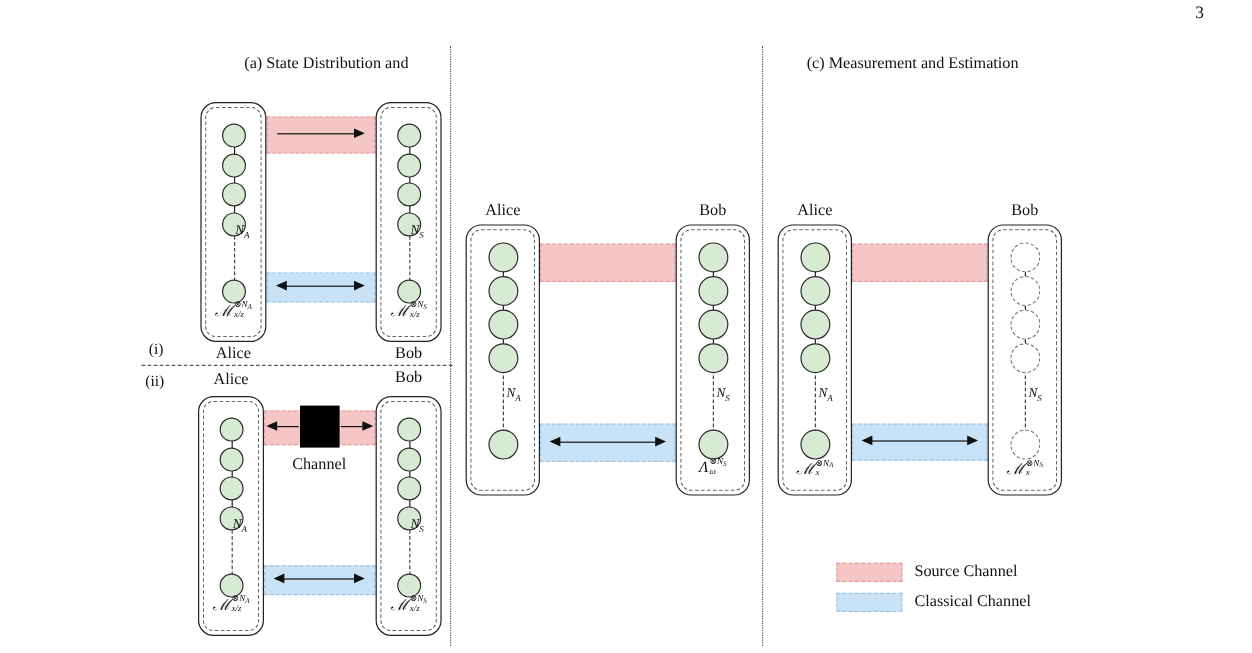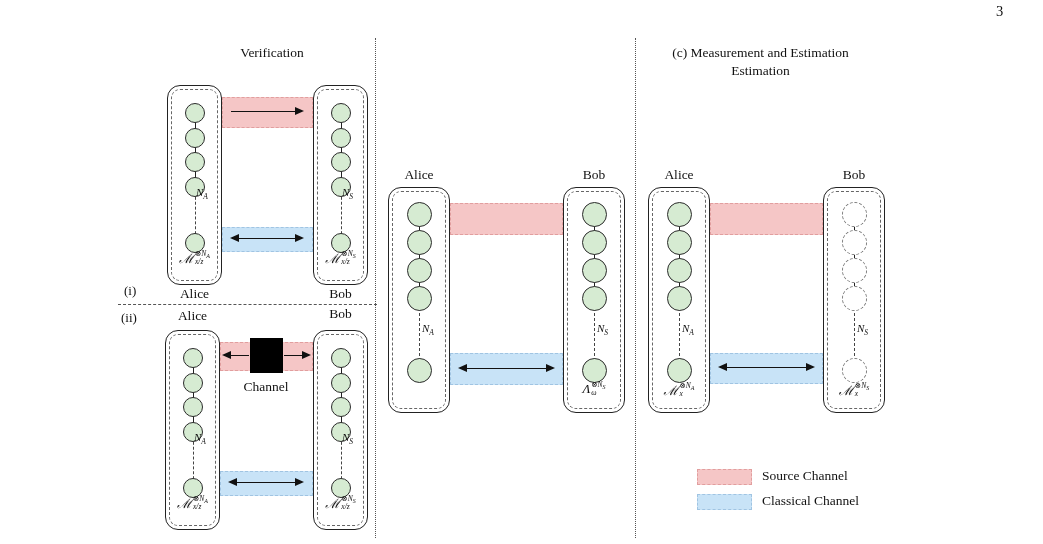--- a/index.html
+++ b/index.html
@@ -64,21 +64,21 @@
 <div id="canvas">
 
   <div class="page-num" style="left:996px;top:3px;">3</div>
 
   <div class="vsep" style="left:375px;"></div>
   <div class="vsep" style="left:635px;"></div>
 
   <div class="hdiv" style="left:118px;top:304px;width:259px;"></div>
 
   <div class="panel-title" style="left:152px;top:44px;width:240px;">
-    <div>Verification</div>
+    <div>(a) State Distribution and</div>
   </div>
 
   <div class="row-label" style="left:124px;top:283px;">(i)</div>
 
   <div class="band quantum" style="left:222px;top:97px;width:91px;height:31px;"></div>
   <div class="arrow head-r" style="left:231px;top:111px;width:71px;"></div>
   <div class="band classical" style="left:222px;top:227px;width:91px;height:25px;"></div>
   <div class="arrow head-l head-r" style="left:232px;top:238px;width:70px;"></div>
 
   <div class="qcol colA" style="left:167px;top:85px;">
@@ -204,21 +204,20 @@
       <span class="op-base">Λ</span>
       <span class="op-stack">
         <span class="op-sup"><span>⊗N</span><span class="ss">S</span></span>
         <span class="op-sub">ω</span>
       </span>
     </div>
   </div>
 
   <div class="panel-title" style="left:638px;top:44px;width:245px;">
     <div>(c) Measurement and Estimation</div>
-    <div>Estimation</div>
   </div>
   <div class="caption" style="left:648px;top:167px;width:62px;">Alice</div>
   <div class="caption" style="left:823px;top:167px;width:62px;">Bob</div>
 
   <div class="band quantum" style="left:710px;top:203px;width:113px;height:32px;"></div>
   <div class="band classical" style="left:710px;top:353px;width:113px;height:31px;"></div>
   <div class="arrow head-l head-r" style="left:720px;top:367px;width:93px;"></div>
 
   <div class="qcol colB" style="left:648px;top:187px;">
     <div class="inner"></div>

